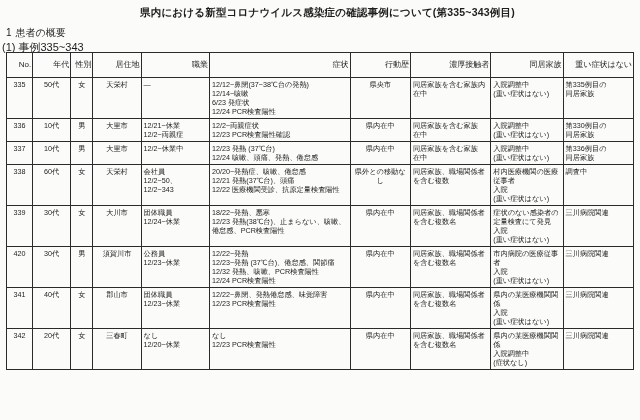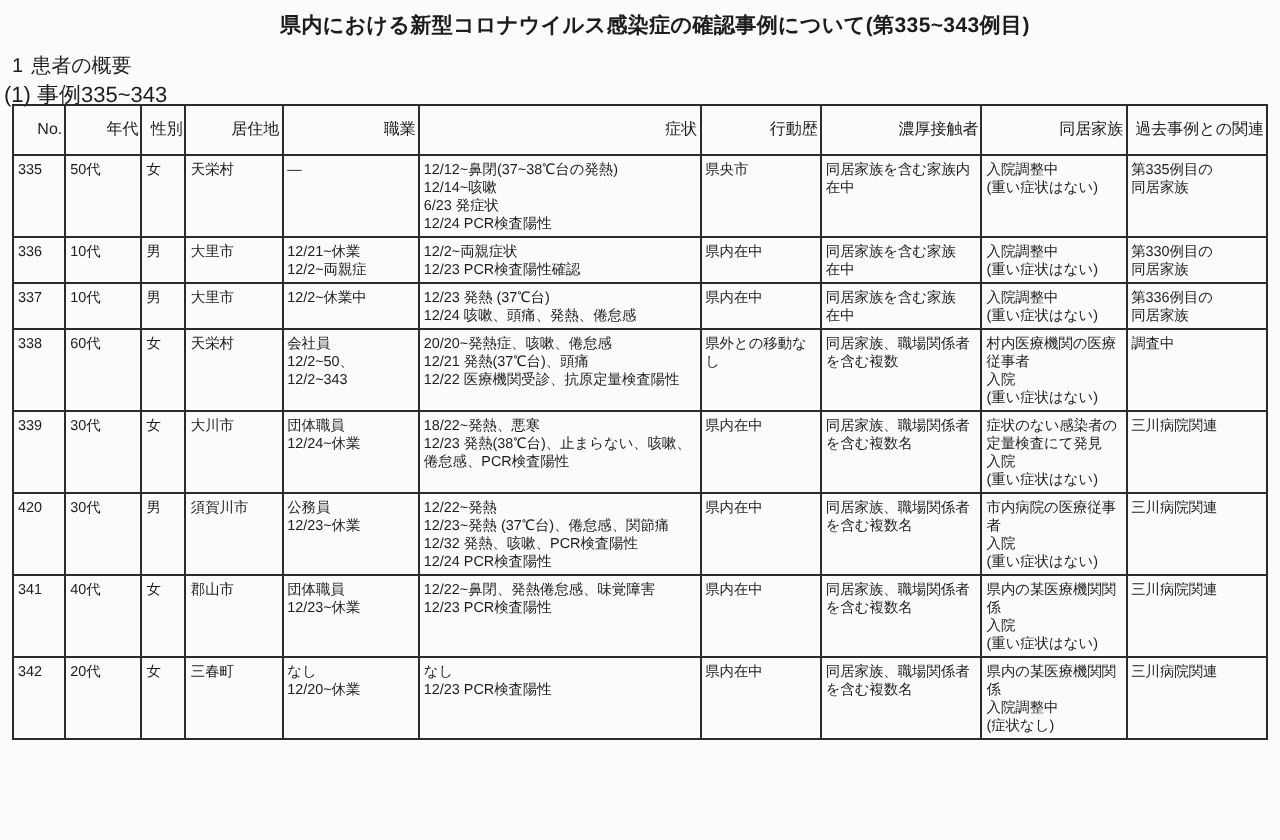--- a/index.html
+++ b/index.html
@@ -58,21 +58,21 @@
     word-break:break-all;
   }
   table.main thead th{
     text-align:right;
     vertical-align:middle;
     font-weight:normal;
     font-size:8px;
     height:22px;
     padding:1px;
   }
-  td.c{text-align:left;vertical-align:middle;}
+  td.c{text-align:center;vertical-align:middle;}
   .sub{display:block;}
   
   col.c-no{width:26px;}
   col.c-age{width:38px;}
   col.c-sex{width:22px;}
   col.c-res{width:48px;}
   col.c-job{width:68px;}
   col.c-sym{width:140px;}
   col.c-act{width:60px;}
   col.c-con{width:80px;}
@@ -110,21 +110,21 @@
         <tr>
           <th>No.</th>
           <th>年代</th>
           <th>性別</th>
           <th>居住地</th>
           <th>職業</th>
           <th>症状</th>
           <th>行動歴</th>
           <th>濃厚接触者</th>
           <th>同居家族</th>
-          <th>過去事例との関連</th>
+          <th>重い症状はない</th>
         </tr>
       </thead>
       <tbody>
           <tr>
             <td class="c">
               <span class="sub">335</span>
             </td>
             <td class="c">
               <span class="sub">50代</span>
             </td>

